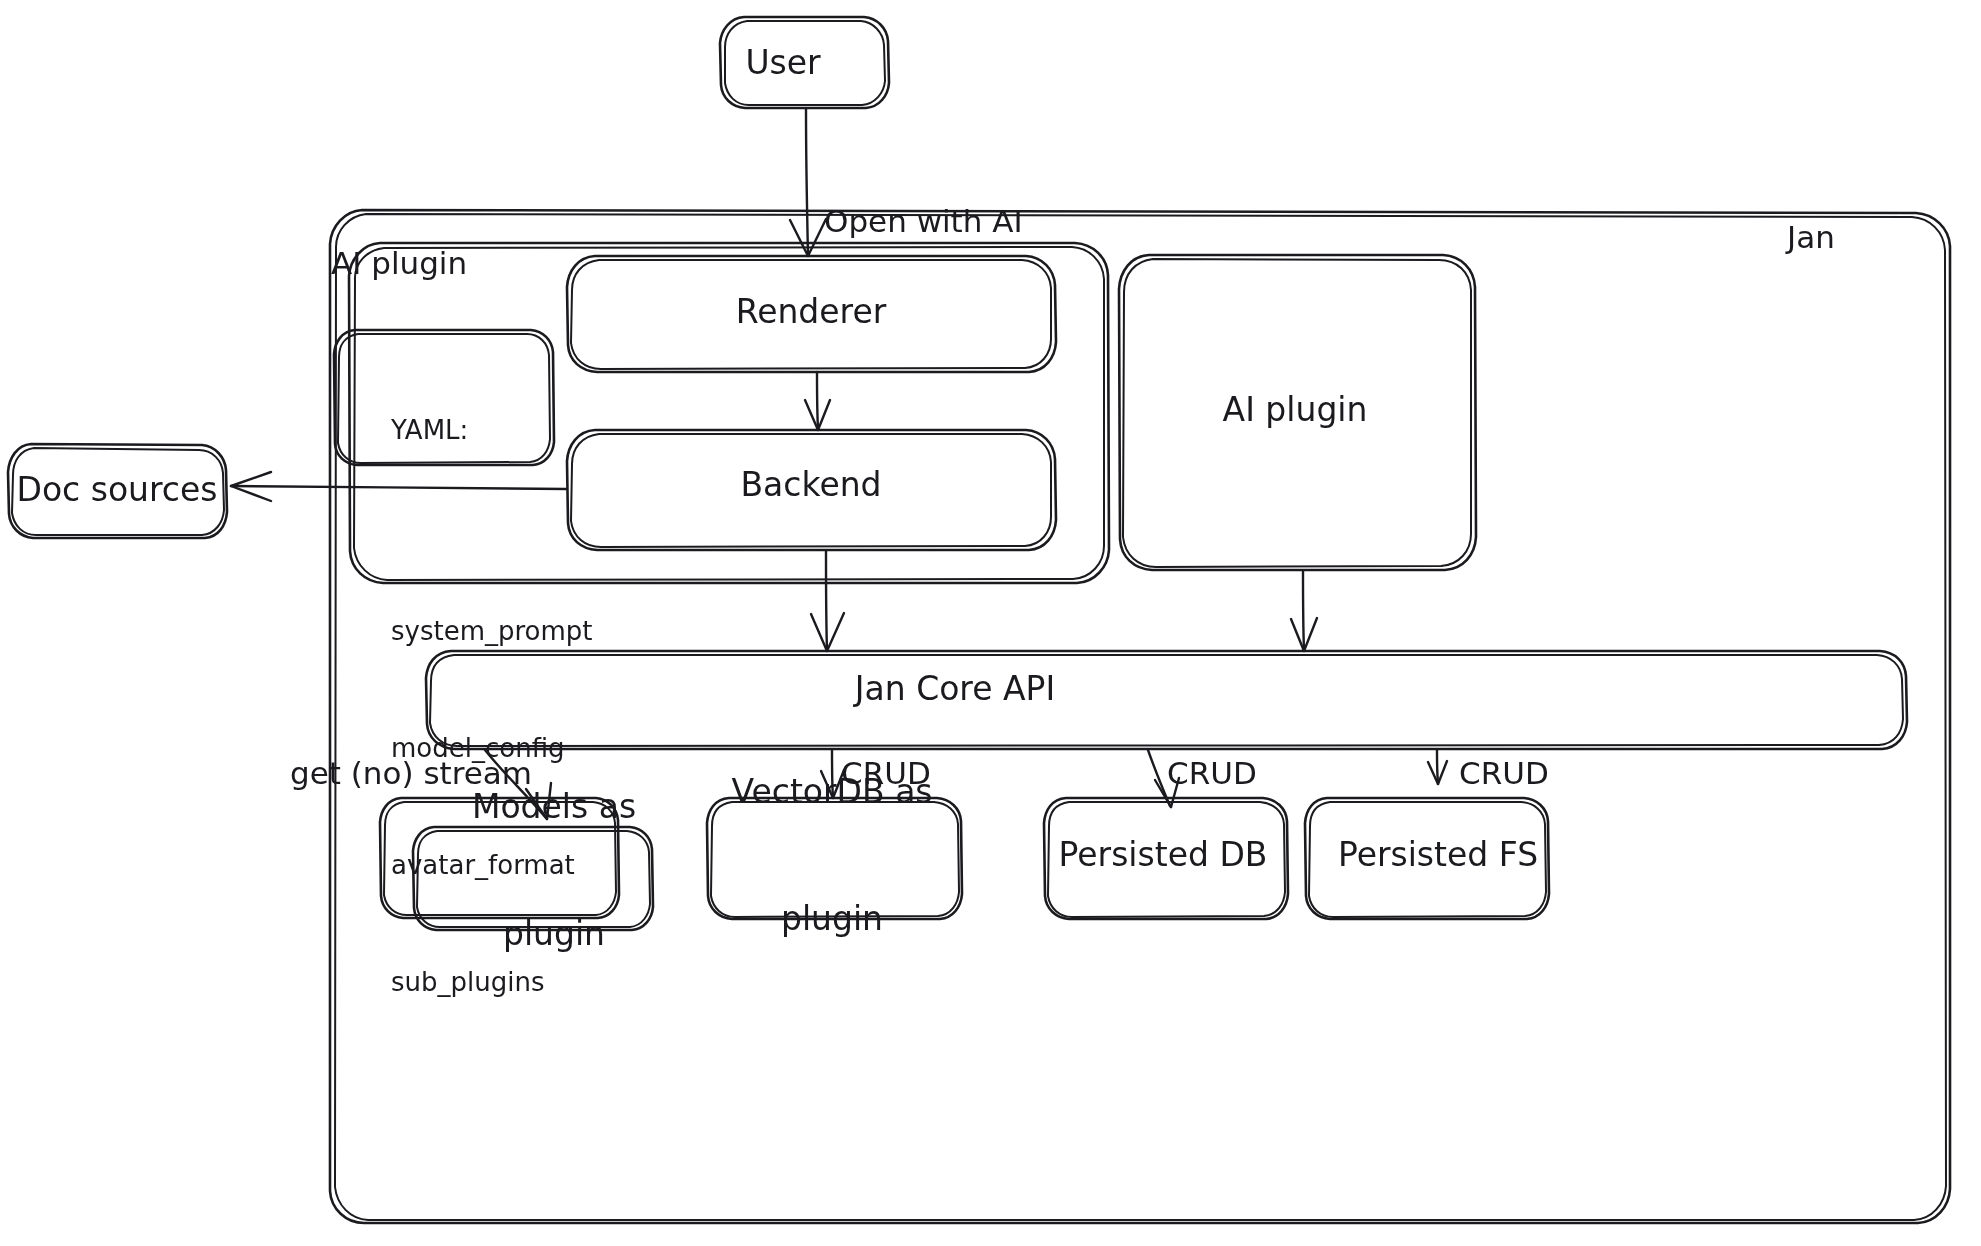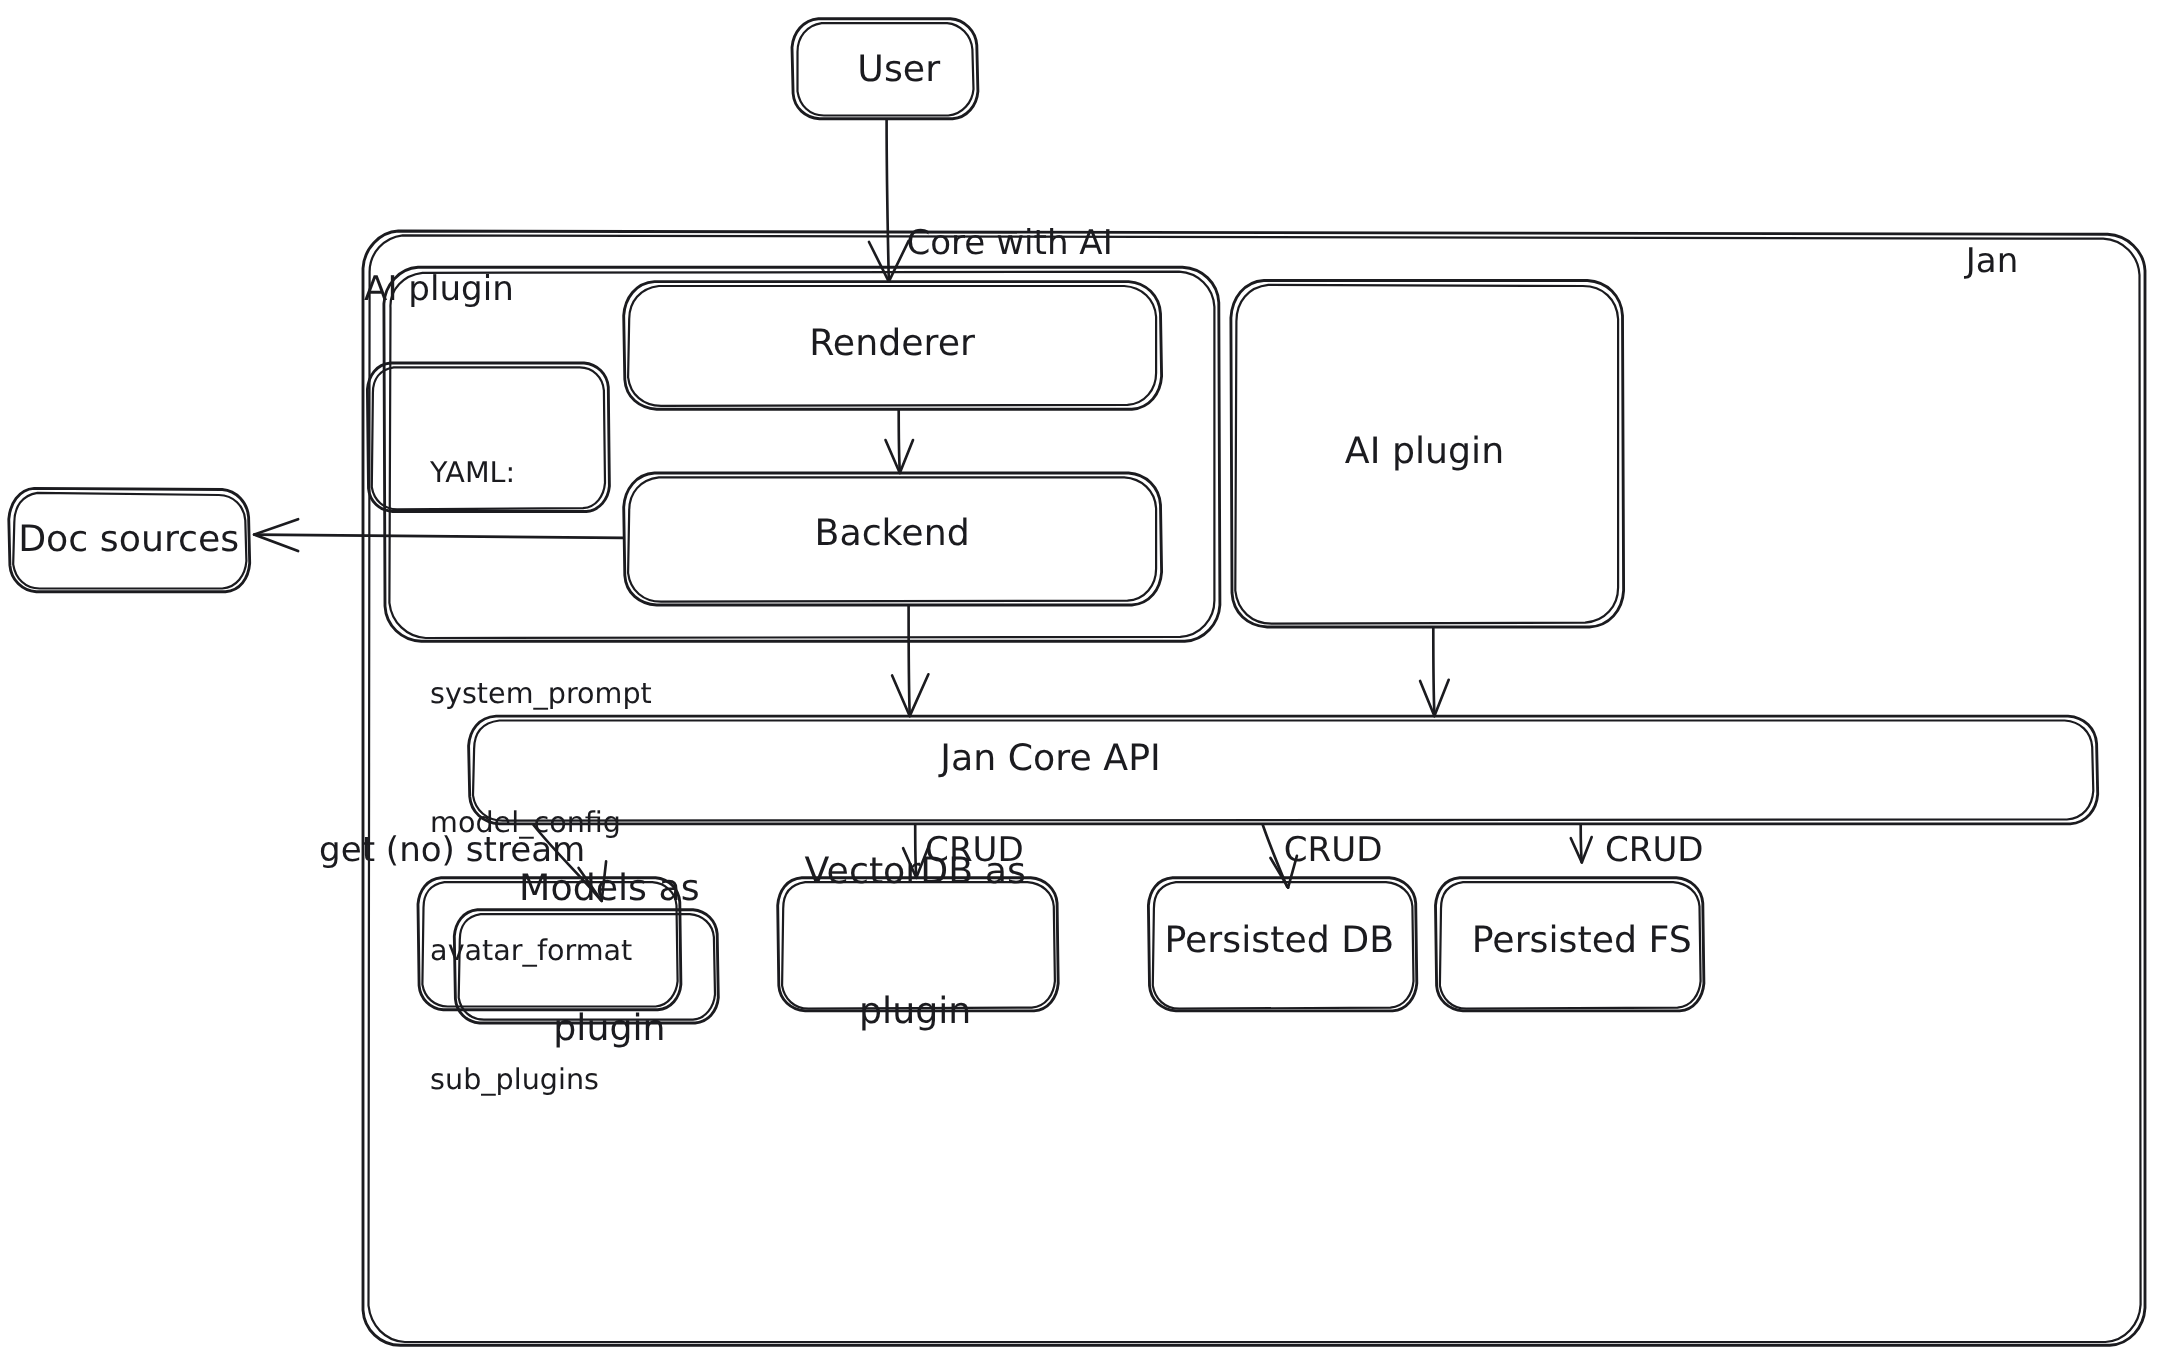--- a/index.html
+++ b/index.html
@@ -209,21 +209,21 @@
       <path class="sa" d="M1438,784 L1428,762"></path>
       <path class="sa" d="M1438,784 L1447,761"></path>
     </g>
 
   </svg>
 
   <div class="lbl grouptext left" style="left:1787px; top:218px;text-align:right;">Jan</div>
 
   <div class="lbl grouptext left" style="left:331px; top:244px;">AI plugin</div>
 
-  <div class="lbl nodetext center" style="left:817px; top:63px;">User</div>
+  <div class="lbl nodetext center" style="left:783px; top:63px;">User</div>
 
   <div class="lbl nodetext center" style="left:811px; top:312px;">Renderer</div>
 
   <div class="lbl nodetext center" style="left:811px; top:485px;">Backend</div>
 
   <div class="lbl yamltext left" style="left:350px; top:333px;">
     <div>YAML:</div>
     <div style="height:6px;"></div>
     <div>system_prompt</div>
     <div>model_config</div>
@@ -245,21 +245,21 @@
   <div class="lbl nodetext center" style="left:832px; top:856px;">
     <div>VectorDB as</div>
     <div>plugin</div>
   </div>
 
   <div class="lbl nodetext center" style="left:1163px; top:855px;">Persisted DB</div>
 
   <div class="lbl nodetext center" style="left:1424px; top:855px;margin-left:14px;">Persisted FS</div>
 
   <div class="lbl edgetext left" style="left:824px; top:123px;">
-    <div>Core with AI</div>
+    <div>Open with AI</div>
   </div>
 
   <div class="lbl crudtext left" style="left:290px; top:754px;">get (no) stream</div>
 
   <div class="lbl crudtext left" style="left:841px; top:754px;">CRUD</div>
 
   <div class="lbl crudtext left" style="left:1167px; top:754px;">CRUD</div>
 
   <div class="lbl crudtext left" style="left:1459px; top:754px;">CRUD</div>
 

